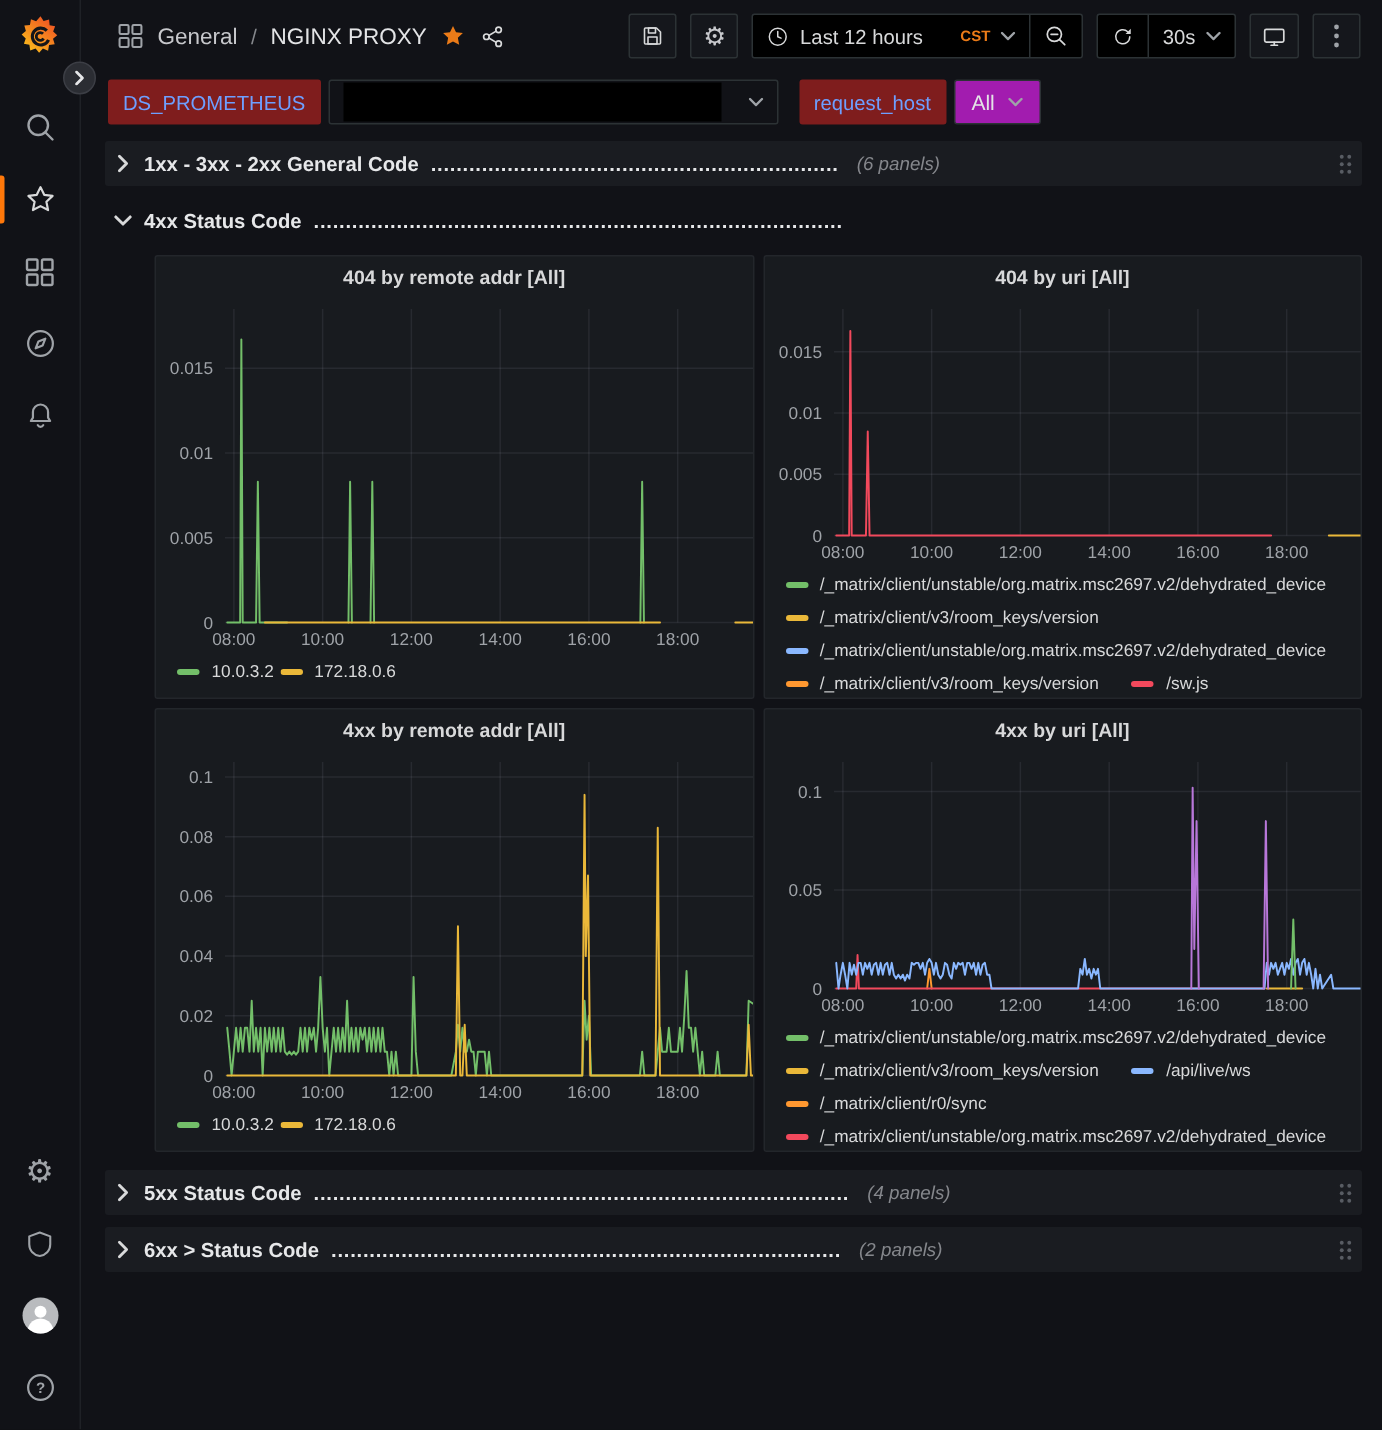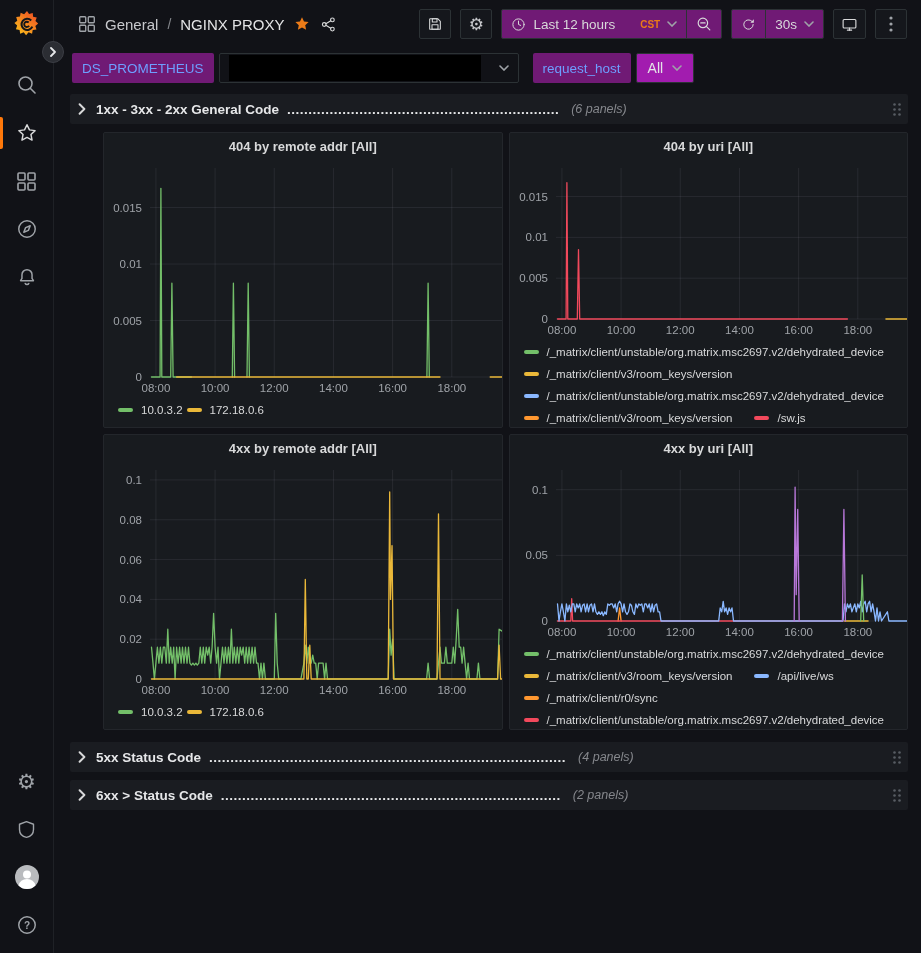--- a/index.html
+++ b/index.html
@@ -21,30 +21,30 @@
 
   
   main { flex:1; display:flex; flex-direction:column; min-width:0; }
   .topbar { height:48px; flex:none; display:flex; align-items:center; padding:0 14px 0 24px; }
   .crumb { display:flex; align-items:center; gap:9px; }
   .crumb .section { color:#c7c8cc; font-size:15px; cursor:pointer; }
   .crumb .sep { color:#85878c; font-size:14px; }
   .crumb .title { color:#e3e4e6; font-size:15px; }
   .topbar-right { margin-left:auto; display:flex; align-items:center; gap:9px; }
   .tb-btn { height:30px; min-width:32px; border:1px solid #2c3235; border-radius:2px; background:#15171c; display:flex; align-items:center; justify-content:center; padding:0 7px; gap:7px; cursor:pointer; color:#d8d9da; font-size:13.5px; }
-  .tb-group { display:flex; border:1px solid #2c3235; border-radius:2px; background:#701a75; }
+  .tb-group { display:flex; border:1px solid #2c3235; border-radius:2px; background:#000000; }
   .tb-seg { height:28px; display:flex; align-items:center; gap:7px; padding:0 9px; cursor:pointer; font-size:13.5px; }
   .tb-seg + .tb-seg { border-left:1px solid #2c3235; }
   .tz { color:#eb7b18; font-size:10px; font-weight:700;margin-left:18px; }
   .caret { width:10px; height:6px; }
 
   
   .varbar { height:40px; flex:none; display:flex; align-items:center; gap:14px; padding:0 14px 0 18px; }
   .vargroup { display:flex; align-items:center; gap:5px; }
-  .var-label { height:30px; display:flex; align-items:center; padding:0 10px; background:#701a75; border-radius:2px; color:#6e9fff; font-weight:500; font-size:13.5px; cursor:default; }
+  .var-label { height:30px; display:flex; align-items:center; padding:0 10px; background:#7f1d1d; border-radius:2px; color:#6e9fff; font-weight:500; font-size:13.5px; cursor:default; }
   .var-select { height:30px; width:300px; border:1px solid #2c3235; background:#111217; display:flex; align-items:center; border-radius:2px; padding:0 9px; cursor:pointer; }
   .redacted { width:252px; height:26px; background:#000; }
   .var-select .caret { margin-left:auto; }
   .var-chip { height:30px; border:1px solid #2c3235; display:flex; align-items:center; gap:9px; padding:0 11px; color:#e3e4e6; font-weight:500; font-size:14px; border-radius:2px; background:#a21caf; cursor:pointer; }
 
   
   .dash { flex:1; padding:6px 13px 0 16px; overflow:hidden; }
   .rowhdr { height:30px; display:flex; align-items:center; gap:8px; padding:0 6px; margin-bottom:8px; border-radius:2px; cursor:pointer; }
   .rowhdr.collapsed { background:#1a1c21; }
   .row-title { font-weight:700; font-size:13.5px; color:#e6e7e9; white-space:nowrap; }
@@ -268,20 +268,27 @@
       <svg class="row-handle" width="10" height="15" viewBox="0 0 10 15">
           <circle cx="2.5" cy="2.5" r="1.3" fill="#585c63"></circle>
           <circle cx="7.5" cy="2.5" r="1.3" fill="#585c63"></circle>
           <circle cx="2.5" cy="7.5" r="1.3" fill="#585c63"></circle>
           <circle cx="7.5" cy="7.5" r="1.3" fill="#585c63"></circle>
           <circle cx="2.5" cy="12.5" r="1.3" fill="#585c63"></circle>
           <circle cx="7.5" cy="12.5" r="1.3" fill="#585c63"></circle>
         </svg>
     </div>
 
+    <div class="rowhdr">
+      <svg width="12" height="12" viewBox="0 0 10 10">
+          <polyline points="1,3 5,7 9,3" fill="none" stroke="#d8d9da" stroke-width="1.6" stroke-linecap="round" stroke-linejoin="round"></polyline>
+        </svg>
+      <span class="row-title">4xx Status Code</span>
+      <span class="row-dots">...................................................................................</span>
+    </div>
 
     <div class="grid">
       <div class="panel">
         <div class="ptitle">404 by remote addr [All]</div>
         <div class="chart"><svg width="414" height="237">
               <line x1="46" x2="404" y1="217" y2="217" stroke="rgba(204,204,220,0.09)" stroke-width="1"></line>
               <text x="38" y="221" text-anchor="end" fill="#9fa3a8" font-size="11.5">0</text>
               <line x1="46" x2="404" y1="160.51351351351352" y2="160.51351351351352" stroke="rgba(204,204,220,0.09)" stroke-width="1"></line>
               <text x="38" y="164.51351351351352" text-anchor="end" fill="#9fa3a8" font-size="11.5">0.005</text>
               <line x1="46" x2="404" y1="104.02702702702702" y2="104.02702702702702" stroke="rgba(204,204,220,0.09)" stroke-width="1"></line>

